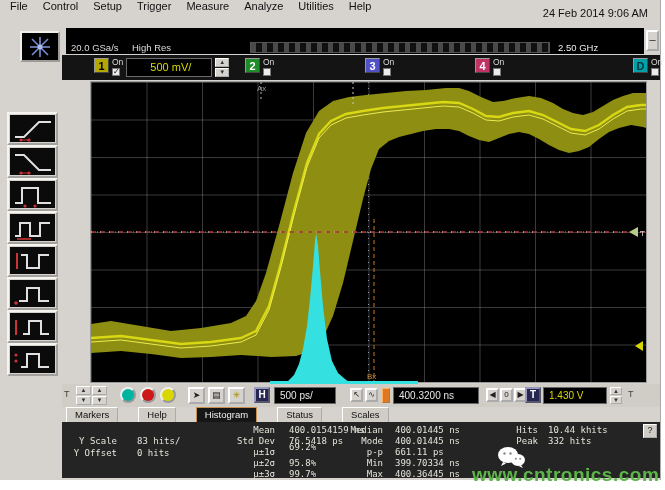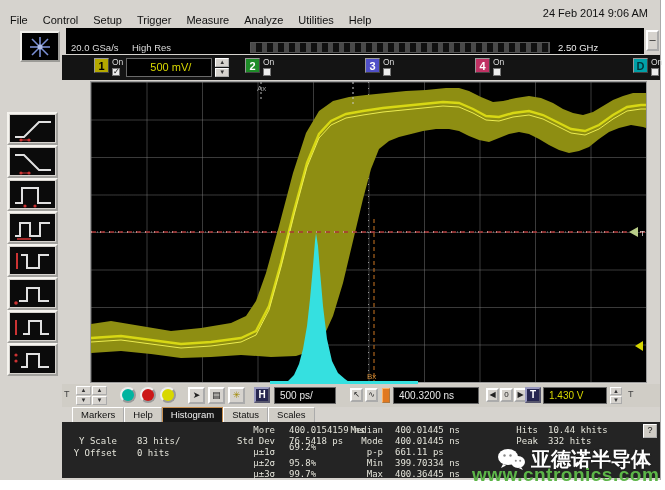--- a/index.html
+++ b/index.html
@@ -1,20 +1,20 @@
 <!DOCTYPE html>
 <html><head>
 <meta charset="utf-8">
 <style>
   html,body{margin:0;padding:0}
   body{width:665px;height:490px;background:#fff;font-family:"Liberation Sans",sans-serif;position:relative;overflow:hidden;-webkit-font-smoothing:antialiased}
   .app{position:absolute;left:0;top:0;width:660px;height:480px;background:#d6d3ce;border-right:1px solid #aaa}
 
   
-  .menubar{position:absolute;left:0;top:0;width:660px;height:26px;display:flex;align-items:flex-end;gap:15px;padding-left:10px;font-size:11px;color:#111;box-sizing:border-box}
+  .menubar{position:absolute;left:0;top:0;width:660px;height:26px;display:flex;align-items:flex-start;gap:15px;padding-left:10px;font-size:11px;color:#111;box-sizing:border-box}
   .menu-item{cursor:default}
   .menu-date{position:absolute;right:12px;top:7px;font-size:11px;color:#111}
 
   
   .sidebar{position:absolute;left:0;top:26px;width:62px;height:454px}
   .star-btn{position:absolute;left:20px;top:5px;width:40px;height:31px;background:#000;border:2px outset #f0eee9;box-sizing:border-box;display:flex;align-items:center;justify-content:center}
   .side-btn{position:absolute;left:7px;width:51px;height:33px;background:#d6d3ce;border:2px outset #f6f4ef;box-sizing:border-box;padding:1px}
   .side-btn .tile{width:100%;height:100%;background:#0b0b0b;display:flex;align-items:center;justify-content:center}
   .txt-btn{position:absolute;left:4px;width:54px;background:#d6d3ce;border:2px outset #f6f4ef;box-sizing:border-box;font-size:10px;color:#111;text-align:center;display:flex;flex-direction:column;justify-content:center;line-height:12px}
 
@@ -54,21 +54,21 @@
   .nbtn{width:15px;height:9px;background:#d6d3ce;border:1px outset #fff;font-size:6px;line-height:6px;text-align:center;color:#333}
   .circ{position:absolute;top:3px;width:16px;height:16px;border-radius:50%;border:2px outset #eee}
   .sqbtn{position:absolute;top:3px;width:17px;height:17px;background:#d6d3ce;border:2px outset #fff;font-size:9px;line-height:12px;text-align:center;color:#222;padding:0}
   .navybtn{position:absolute;top:3px;width:16px;height:16px;background:#262650;border:2px outset #9a9ac0;color:#fff;font-size:10px;font-weight:bold;line-height:12px;text-align:center}
   .disp{position:absolute;top:3px;height:17px;background:#000;border:1px solid #666;color:#e8e8e8;font-size:10px;padding:2px 5px;white-space:nowrap}
   .smbtn{position:absolute;top:4px;width:13px;height:14px;background:#d6d3ce;border:2px outset #fff;font-size:8px;line-height:9px;text-align:center;color:#222;padding:0}
   .orangebtn{position:absolute;left:283px;top:4px;width:8px;height:15px;background:#e07820;border:1px outset #ffb060}
   .spincol{position:absolute;left:548px;top:3px;display:flex;flex-direction:column;gap:1px}
 
   
-  .tabs{position:absolute;left:72px;top:407px;display:flex;gap:0;height:22px}
+  .tabs{position:absolute;left:66px;top:407px;display:flex;gap:20px;height:22px}
   .tab{padding:1px 8px;font-size:9.5px;background:#d0cdc6;border:1px outset #fff;border-bottom:none;color:#111;line-height:12px}
   .tab.active{background:#161616;color:#f0f0f0;border:1px solid #c89050}
 
   
   .stats{position:absolute;left:62px;top:422px;width:598px;height:56px;background:#242424;font-family:"DejaVu Sans Mono",monospace;font-size:9px;color:#e4e4da}
   .sl{position:absolute;text-align:right;white-space:nowrap}
   .sv{position:absolute;white-space:nowrap}
   .helpbtn{position:absolute;left:581px;top:2px;width:12px;height:12px;background:#cfccc5;border:1px outset #fff;color:#222;font-size:9px;line-height:10px;text-align:center;font-family:"Liberation Sans",sans-serif}
 
   
@@ -301,21 +301,21 @@
     <div class="tab">Status</div>
     <div class="tab">Scales</div>
   </div>
 
   <div class="stats">
     <span class="sl" style="left:0;width:55px;top:14px">Y Scale</span>
     <span class="sv" style="left:75px;top:14px">83 hits/</span>
     <span class="sl" style="left:0;width:55px;top:26px">Y Offset</span>
     <span class="sv" style="left:75px;top:26px">0 hits</span>
 
-    <span class="sl" style="left:153px;width:60px;top:3px">More</span>
+    <span class="sl" style="left:153px;width:60px;top:3px">Mean</span>
     <span class="sv" style="left:227px;top:3px">400.0154159 ns</span>
     <span class="sl" style="left:153px;width:60px;top:14px">Std Dev</span>
     <span class="sv" style="left:227px;top:14px">76.5418 ps</span>
     <span class="sl" style="left:153px;width:60px;top:25px">μ±1σ</span>
     <span class="sv" style="left:227px;top:20px">69.2%</span>
     <span class="sl" style="left:153px;width:60px;top:36px">μ±2σ</span>
     <span class="sv" style="left:227px;top:36px">95.8%</span>
     <span class="sl" style="left:153px;width:60px;top:47px">μ±3σ</span>
     <span class="sv" style="left:227px;top:47px">99.7%</span>
 
@@ -342,17 +342,16 @@
     <svg width="28" height="23" viewBox="0 0 28 23">
       <ellipse cx="11" cy="9" rx="10" ry="8" fill="#fff"></ellipse>
       <circle cx="7.5" cy="7.5" r="1.2" fill="#888"></circle>
         <circle cx="13.5" cy="7.5" r="1.2" fill="#888"></circle>
       <path d="M6,16 L4,20 L9,17.5 Z" fill="#fff"></path>
       <ellipse cx="21" cy="14" rx="7" ry="6" fill="#fff"></ellipse>
       <circle cx="18.8" cy="12.8" r="1" fill="#888"></circle>
         <circle cx="23.2" cy="12.8" r="1" fill="#888"></circle>
       <path d="M24,19 L26,22 L21.5,20 Z" fill="#fff"></path>
     </svg>
-    <span>亚德诺半导体</span>
   </div>
   <div class="wm-url">www.cntronics.com</div>
 
 </div>
 
 </body></html>

